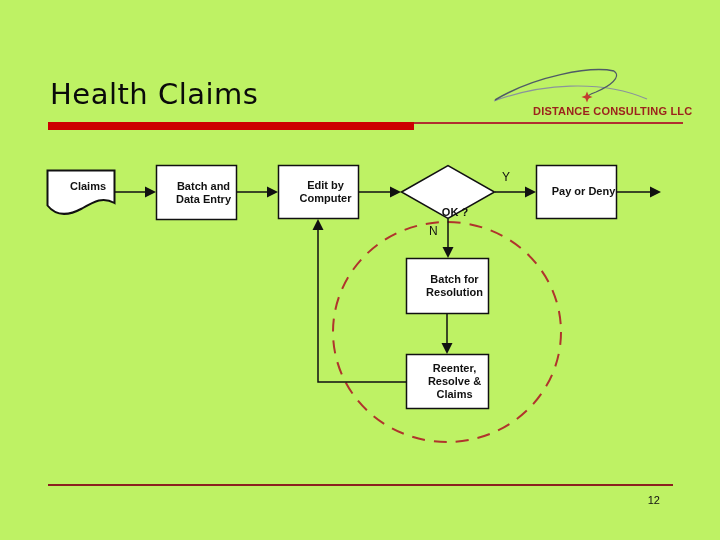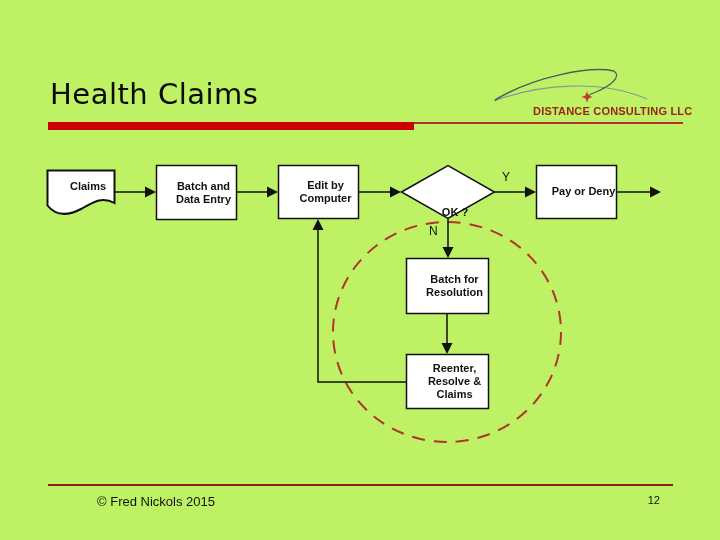--- a/index.html
+++ b/index.html
@@ -104,16 +104,15 @@
   <div class="node-label" style="left:406px;top:354px;width:83px;height:55px;">
     <span>Reenter,</span>
     <span>Resolve &amp;</span>
     <span>Claims</span>
   </div>
 
   <div class="branch-label" style="left:502px;top:170px;">Y</div>
   <div class="branch-label" style="left:429px;top:224px;">N</div>
 
   <div class="footer-rule"></div>
-  <div class="footer-copyright">© Fred Nickols 2015</div>
   <div class="footer-page">12</div>
 
 </div>
 
 </body></html>

